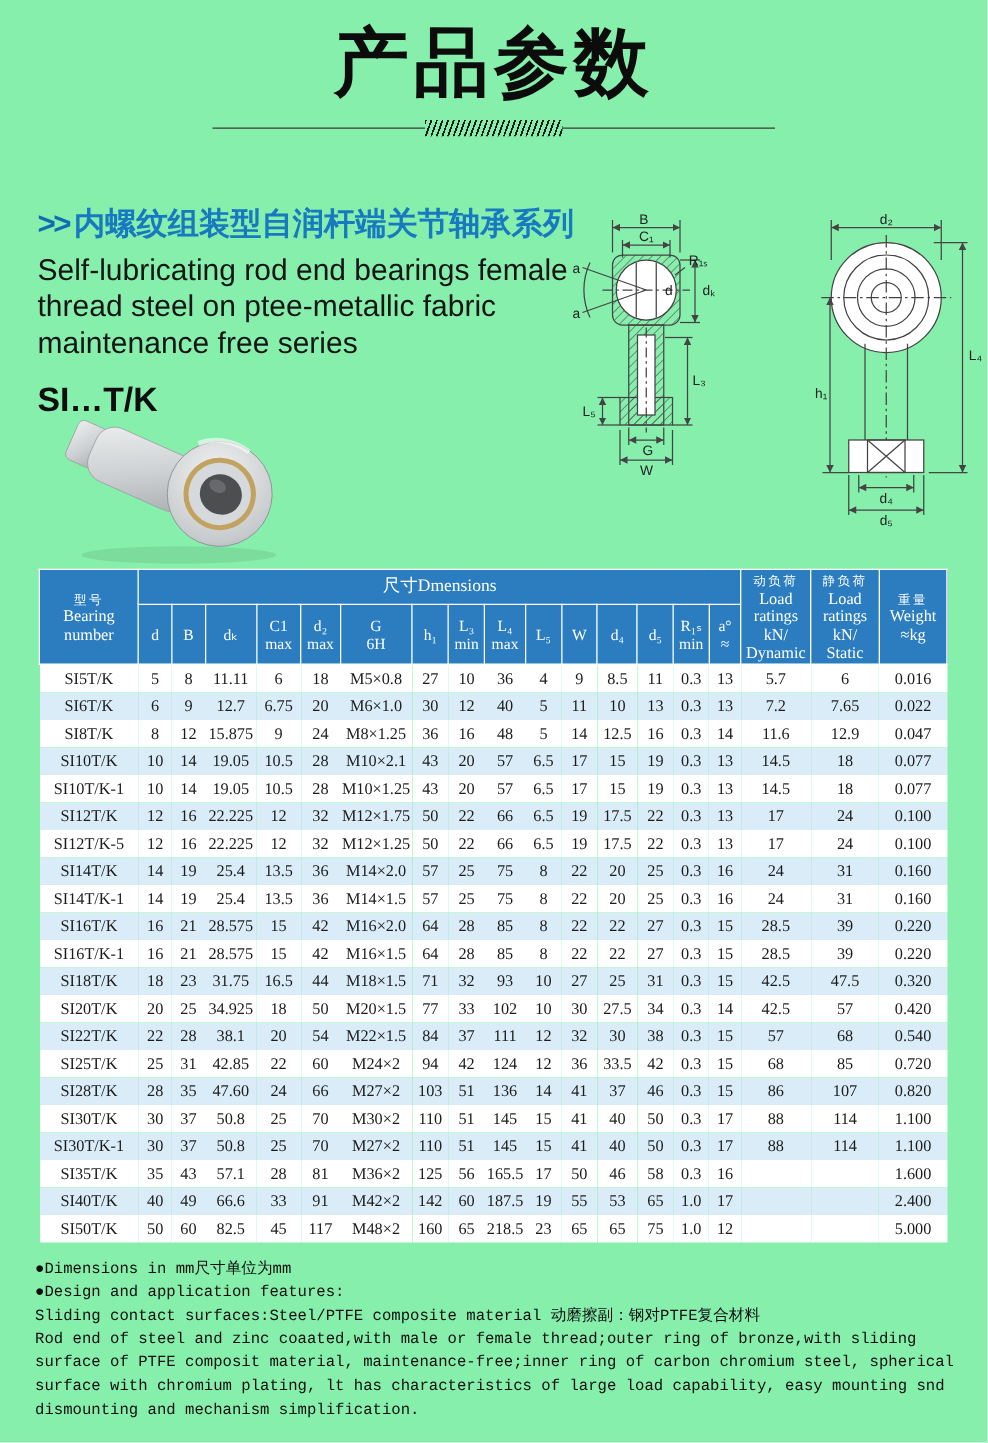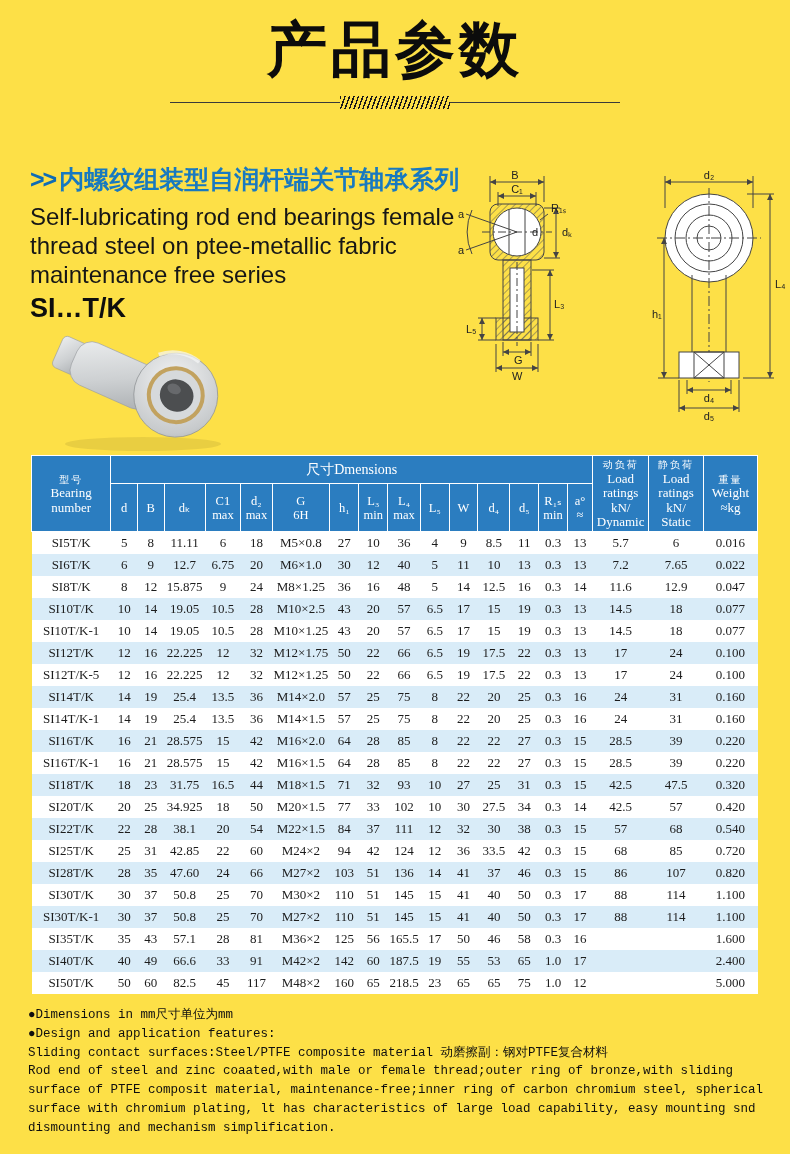--- a/index.html
+++ b/index.html
@@ -1,35 +1,35 @@
 <!DOCTYPE html>
 <html><head>
 <meta charset="utf-8">
 <style>
   html,body{margin:0;padding:0;background:#fff;}
-  .page{position:relative;width:790px;height:1154px;background:#fde047;overflow:hidden;
+  .page{position:relative;width:790px;height:1154px;background:#86efac;overflow:hidden;
         font-family:"Liberation Sans",sans-serif;color:#111;}
 
   
   .main-title{position:absolute;top:10px;left:0;width:100%;text-align:center;
       font-size:60px;font-weight:900;letter-spacing:4px;color:#0c0c0c;}
   .divider{position:absolute;top:95px;left:170px;width:450px;height:14px;
       display:flex;align-items:center;}
   .divider .line{flex:1;height:0;border-top:1.5px solid #3a3a3a;}
   .divider .hatch{width:110px;height:13px;
       background:repeating-linear-gradient(110deg,#1a1a1a 0 1.4px,transparent 1.4px 4.2px);}
   .sub-title{position:absolute;top:118px;left:0;width:100%;text-align:center;
       font-size:13px;letter-spacing:7px;color:#2b2b2b;}
 
   
   .intro{position:absolute;left:30px;top:166px;width:445px;}
   .series-heading{font-size:25px;font-weight:bold;color:#1879c0;line-height:1.1;}
   .series-heading .chev{letter-spacing:-2px;margin-right:4px;font-weight:900;color:#0f6cb5;}
   .series-desc{margin-top:8px;font-size:24px;line-height:1.22;color:#161616;white-space:pre-line;}
-  .series-code{margin-top:4px;font-size:27px;font-weight:bold;color:#0e0e0e;}
+  .series-code{margin-top:16px;font-size:27px;font-weight:bold;color:#0e0e0e;}
 
   
   .diagram{position:absolute;left:452px;top:168px;}
   .photo{position:absolute;left:48px;top:322px;}
   svg text{font-family:"Liberation Sans",sans-serif;}
 
   
   .spec-table{position:absolute;left:31px;top:455px;width:727px;border-collapse:collapse;
       table-layout:fixed;font-family:"Liberation Serif","DejaVu Sans",serif;}
   .spec-table th{background:#2b7dc0;color:#fff;border:1px solid #fff;font-weight:normal;
@@ -348,21 +348,21 @@
           <td>12.9</td>
           <td>0.047</td>
         </tr>
         <tr>
           <td>SI10T/K</td>
           <td>10</td>
           <td>14</td>
           <td>19.05</td>
           <td>10.5</td>
           <td>28</td>
-          <td>M10×2.5</td>
+          <td>M10×2.1</td>
           <td>43</td>
           <td>20</td>
           <td>57</td>
           <td>6.5</td>
           <td>17</td>
           <td>15</td>
           <td>19</td>
           <td>0.3</td>
           <td>13</td>
           <td>14.5</td>

